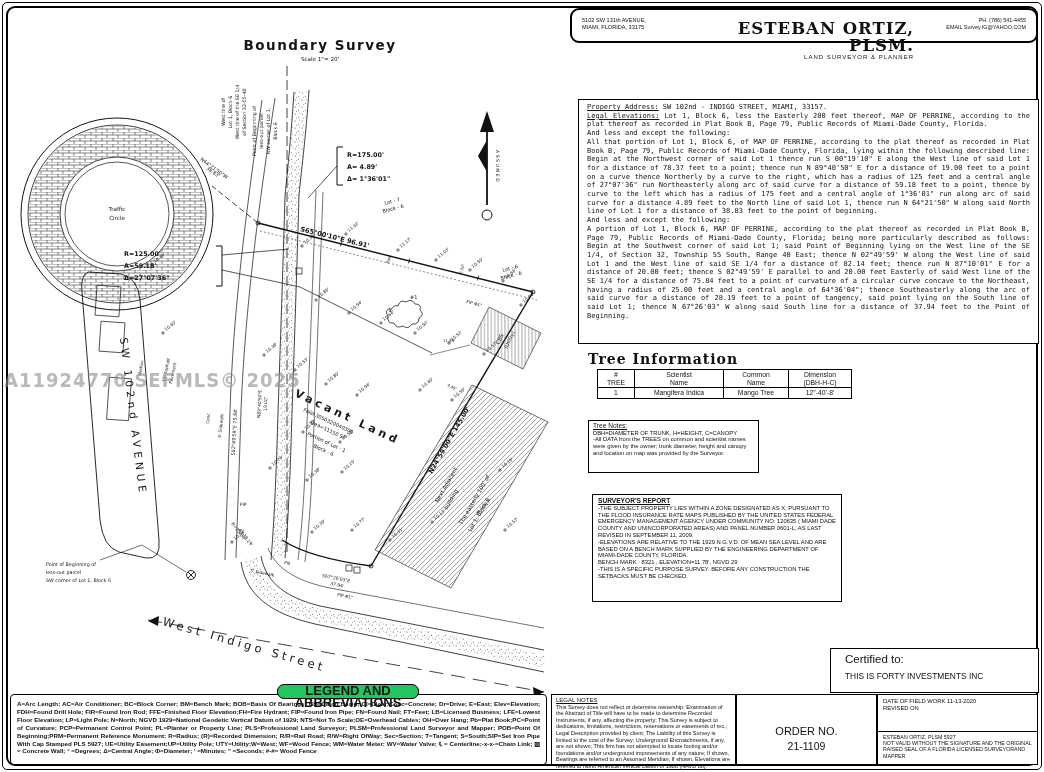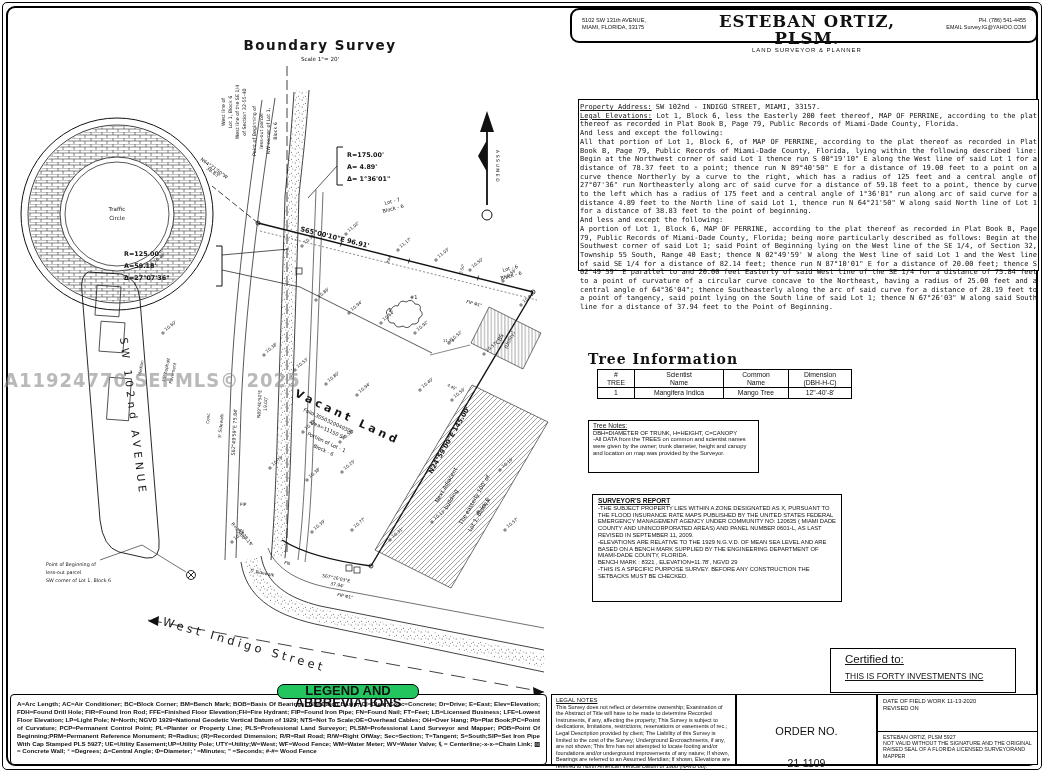--- a/index.html
+++ b/index.html
@@ -8,52 +8,52 @@
   .frame-inner{position:absolute;inset:6px;border:2.5px solid #000;border-radius:9px;z-index:2;pointer-events:none;}
   svg.drawing{position:absolute;left:0;top:0;z-index:3;}
   svg.drawing text{font-family:"DejaVu Sans",sans-serif;fill:#151515;}
   .spot{font-size:4.3px;fill:#222;}
   .watermark{position:absolute;left:4px;top:369px;z-index:6;font-family:"DejaVu Sans",sans-serif;
     font-weight:bold;font-size:18px;letter-spacing:1px;color:#8f8f8f;opacity:.62;white-space:nowrap;transform:scaleY(1.12);}
   .panel{position:absolute;background:#fff;border:1px solid #000;z-index:10;box-sizing:border-box;}
   
   .header{left:570px;top:8px;width:468px;height:35px;border:2px solid #000;border-radius:9px;display:flex;z-index:12;}
   .hdr-addr{width:118px;font-size:5.6px;line-height:6.8px;padding:7px 0 0 10px;}
-  .hdr-center{flex:1;text-align:center;padding-top:3px;}
+  .hdr-center{flex:1;text-align:right;padding-top:10px;}
   .hdr-title{font-family:"DejaVu Serif",serif;font-weight:bold;font-size:16.5px;letter-spacing:1px;line-height:17px;}
   .hdr-sub{font-size:6px;letter-spacing:1px;}
   .hdr-contact{width:112px;font-size:5.4px;line-height:6.6px;padding:7px 10px 0 0;text-align:right;}
   
-  .legalbox{left:578px;top:99px;width:461px;height:172px;padding:3px 1px;
+  .legalbox{left:578px;top:99px;width:461px;height:245px;padding:3px 8px;
     font-family:"DejaVu Sans Mono",monospace;font-size:7px;line-height:8.7px;text-align:justify;}
   .legalbox .u{text-decoration:underline;}
   .legalbox div{margin:0;}
   
   .tree-title{position:absolute;left:588px;top:351px;z-index:10;font-family:"DejaVu Serif",serif;font-weight:bold;font-size:14px;letter-spacing:1px;}
   table.tree-table{position:absolute;left:597px;top:369px;z-index:10;border-collapse:collapse;background:#fff;}
   table.tree-table th,table.tree-table td{border:1px solid #000;font-size:6.8px;font-weight:normal;padding:1px 3px;text-align:center;white-space:pre-line;line-height:7.6px;}
   .treenotes{left:588px;top:420px;width:171px;height:53px;padding:2px 4px;font-size:5.8px;line-height:6.7px;}
   .treenotes .t{text-decoration:underline;font-size:6.6px;}
   
   .report{left:592px;top:494px;width:250px;height:108px;padding:3px 5px;font-size:5.8px;line-height:6.8px;}
   .report .t{text-decoration:underline;font-weight:bold;font-size:6.6px;}
   
-  .certified{left:830px;top:648px;width:186px;height:45px;padding:4px 16px 0 14px;border:1.5px solid #000;text-decoration:underline;}
+  .certified{left:830px;top:648px;width:209px;height:45px;padding:4px 16px 0 14px;border:1.5px solid #000;}
   .cert-label{font-size:11.5px;}
   .cert-name{font-size:8.4px;margin-top:6px;}
   
   .legend-tab{position:absolute;left:277px;top:684px;width:140px;height:13px;z-index:12;background:#22c55e;
     border:1.5px solid #000;border-radius:7px;text-align:center;font-size:13px;font-weight:bold;line-height:12px;}
   .legendbox{left:10px;top:694px;width:537px;height:71px;border:1.5px solid #000;border-radius:4px;
     padding:5px 6px 2px 6px;font-size:6.2px;font-weight:bold;line-height:7.9px;text-align:justify;}
   .notesbox{left:551px;top:694px;width:185px;height:71px;padding:2px 4px;font-size:5.5px;line-height:6.6px;}
   .notesbox .t{text-decoration:underline;font-size:6px;}
   .orderbox{left:736px;top:694px;width:141px;height:71px;text-align:center;}
   .order-label{font-size:11px;margin-top:30px;}
-  .order-no{font-size:10.5px;margin-top:20px;}
+  .order-no{font-size:10.5px;margin-top:3px;}
   .fieldbox{left:877px;top:694px;width:161px;height:38px;padding:3px 5px;font-size:5.8px;line-height:7px;}
   .sigbox{left:877px;top:731px;width:161px;height:34px;padding:2px 5px;font-size:5.3px;line-height:6.2px;}
 </style>
 </head>
 <body>
 
 <div class="page">
 
   <div class="frame-outer"></div>
   <div class="frame-inner"></div>

